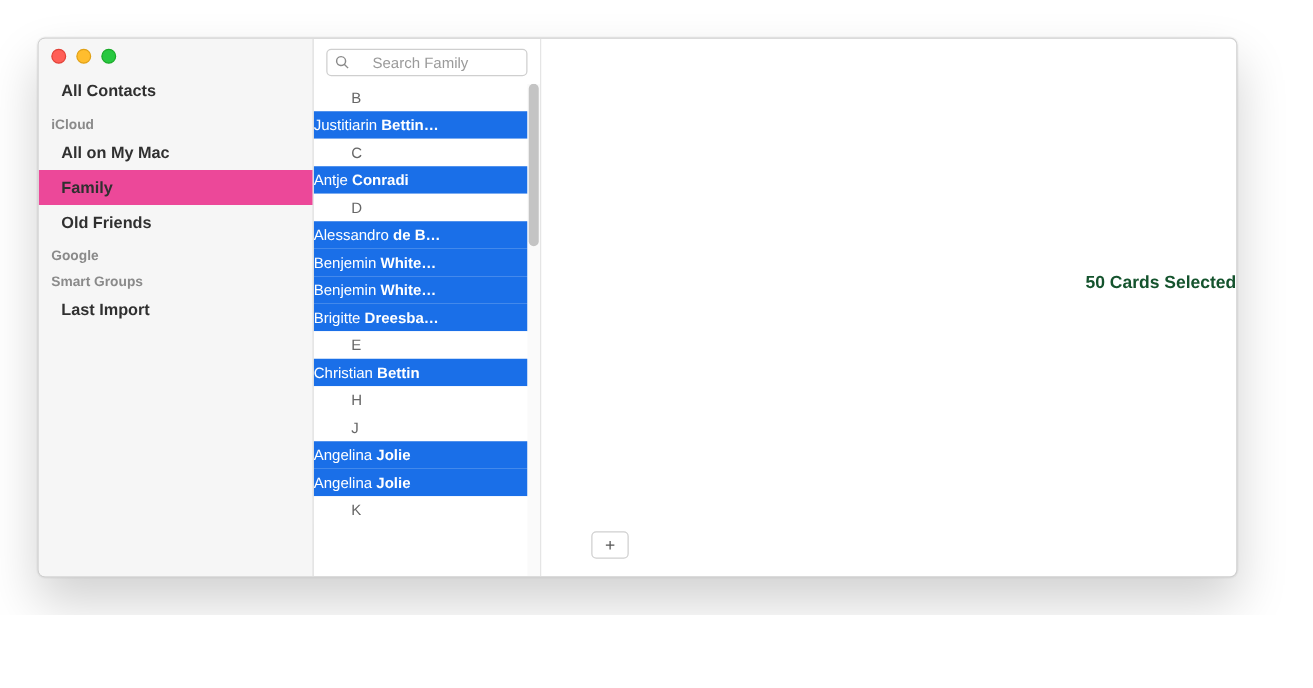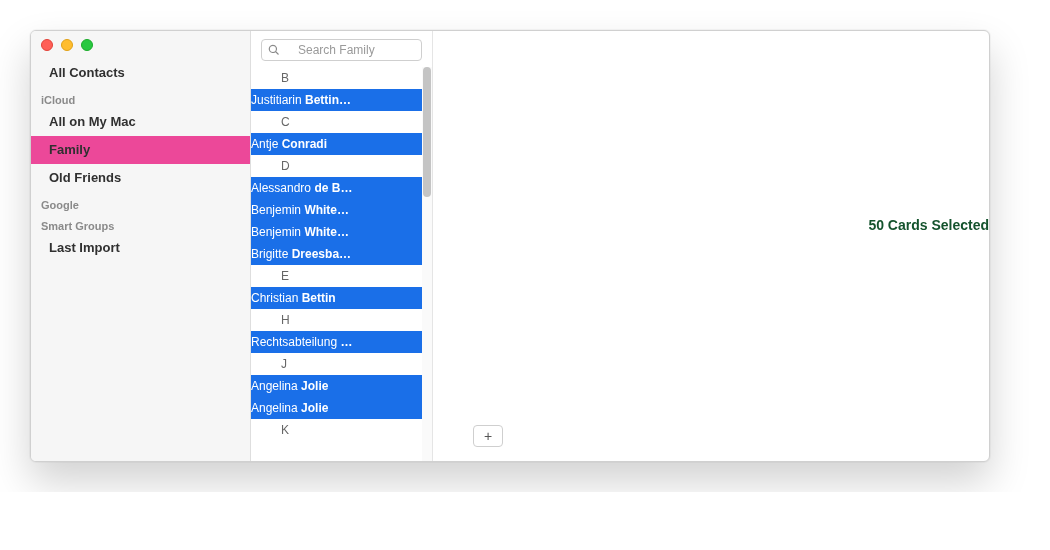--- a/index.html
+++ b/index.html
@@ -86,21 +86,20 @@
           <div class="section">C</div>
           <div class="row">Antje <b>Conradi</b></div>
           <div class="section">D</div>
           <div class="row">Alessandro <b>de B…</b></div>
           <div class="row">Benjemin <b>White…</b></div>
           <div class="row">Benjemin <b>White…</b></div>
           <div class="row">Brigitte <b>Dreesba…</b></div>
           <div class="section">E</div>
           <div class="row">Christian <b>Bettin</b></div>
           <div class="section">H</div>
-          <div class="row">Rechtsabteilung <b>…</b></div>
           <div class="section">J</div>
           <div class="row">Angelina <b>Jolie</b></div>
           <div class="row">Angelina <b>Jolie</b></div>
           <div class="section">K</div>
         </div>
       <div class="scroll-track">
         <div class="scroll-thumb"></div>
       </div>
     </div>
   </div>

